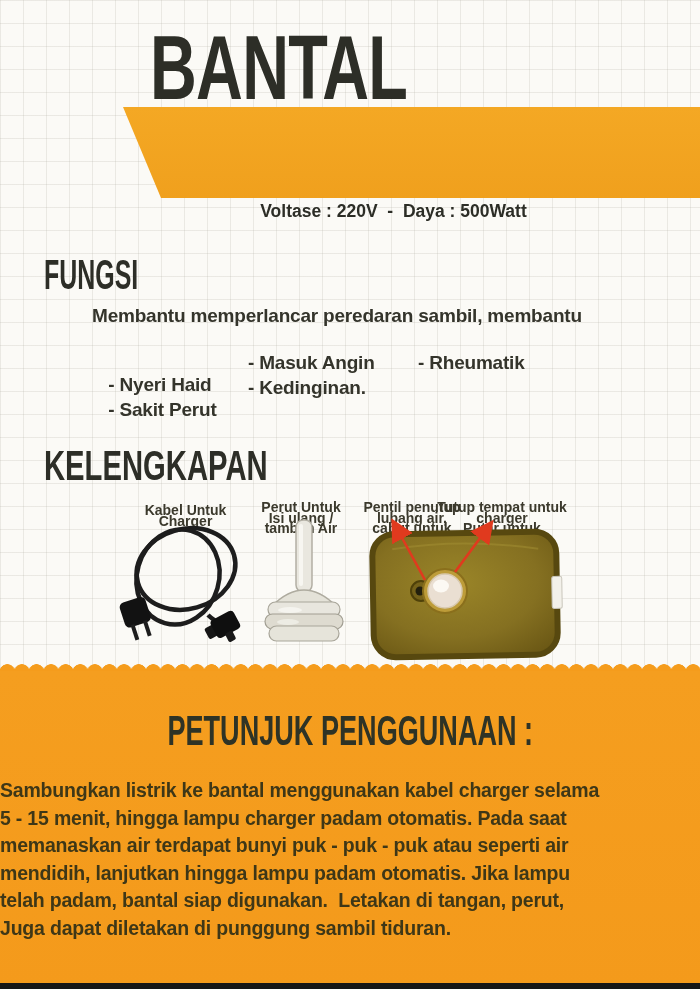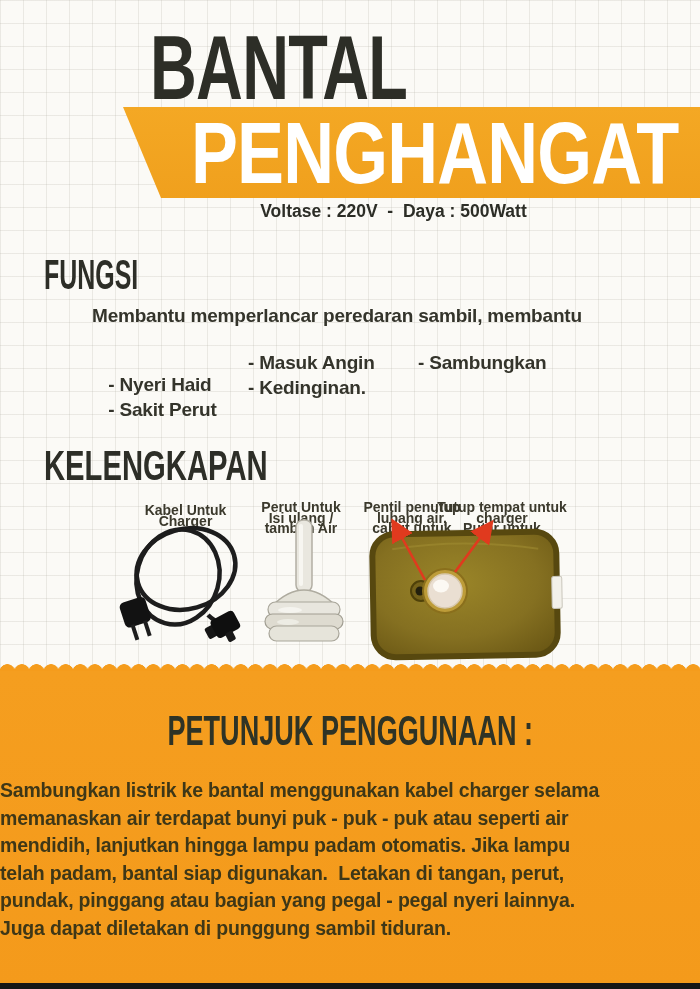--- a/index.html
+++ b/index.html
@@ -75,33 +75,30 @@
   .bottom-strip { left:0; top:983px; width:700px; height:6px; background:#161616; }
 </style>
 </head>
 <body>
 
 <div class="page">
 
   <div class="abs display title1">BANTAL</div>
 
   <div class="abs banner"></div>
-  <div class="abs title2-wrap">
-    <span class="title2">PENGHANGAT</span>
-  </div>
 
   <div class="abs specs">Voltase : 220V  -  Daya : 500Watt</div>
 
   <div class="abs display h-fungsi">FUNGSI</div>
   <div class="abs body-txt intro1">Membantu memperlancar peredaran sambil, membantu</div>
 
   <div class="abs body-txt lrow r1">
     <span>- Nyeri Haid</span>
     <span class="c2">- Masuk Angin</span>
-    <span class="c3">- Sambungkan</span>
+    <span class="c3">- Rheumatik</span>
   </div>
   <div class="abs body-txt lrow r2">
     <span>- Sakit Perut</span>
     <span class="c2">- Kedinginan.</span>
   </div>
 
   <div class="abs display h-keleng">KELENGKAPAN</div>
 
   <div class="abs complabel lab0">
     <div>Kabel Untuk Charger</div>
@@ -177,21 +174,21 @@
 
   <div class="abs scallop"></div>
   <div class="abs usage-block"></div>
 
   <div class="abs h-petunjuk-wrap">
     <span class="h-petunjuk">PETUNJUK PENGGUNAAN :</span>
   </div>
 
   <div class="abs usage-par">
     <div>Sambungkan listrik ke bantal menggunakan kabel charger selama</div>
+    <div>5 - 15 menit, hingga lampu charger padam otomatis. Pada saat</div>
     <div>memanaskan air terdapat bunyi puk - puk - puk atau seperti air</div>
     <div>mendidih, lanjutkan hingga lampu padam otomatis. Jika lampu</div>
     <div>telah padam, bantal siap digunakan.  Letakan di tangan, perut,</div>
-    <div>pundak, pinggang atau bagian yang pegal - pegal nyeri lainnya.</div>
     <div>Juga dapat diletakan di punggung sambil tiduran.</div>
   </div>
 
   <div class="abs bottom-strip"></div>
 </div>
 
 </body></html>

